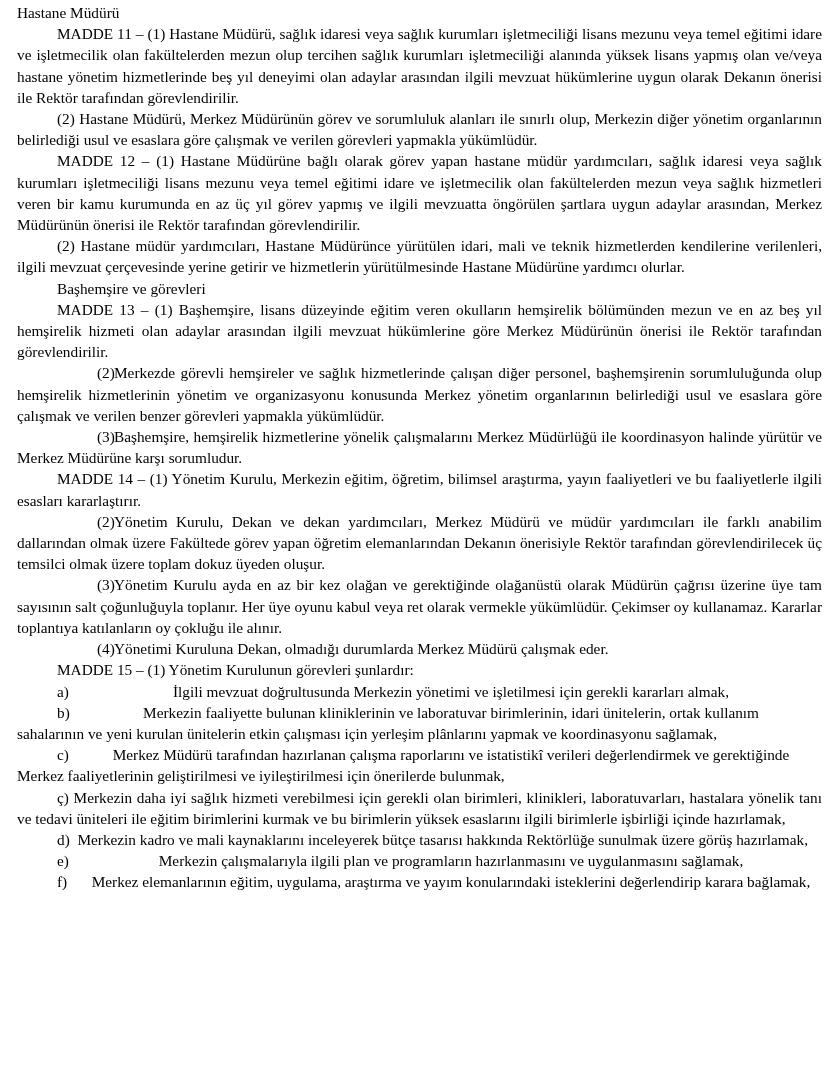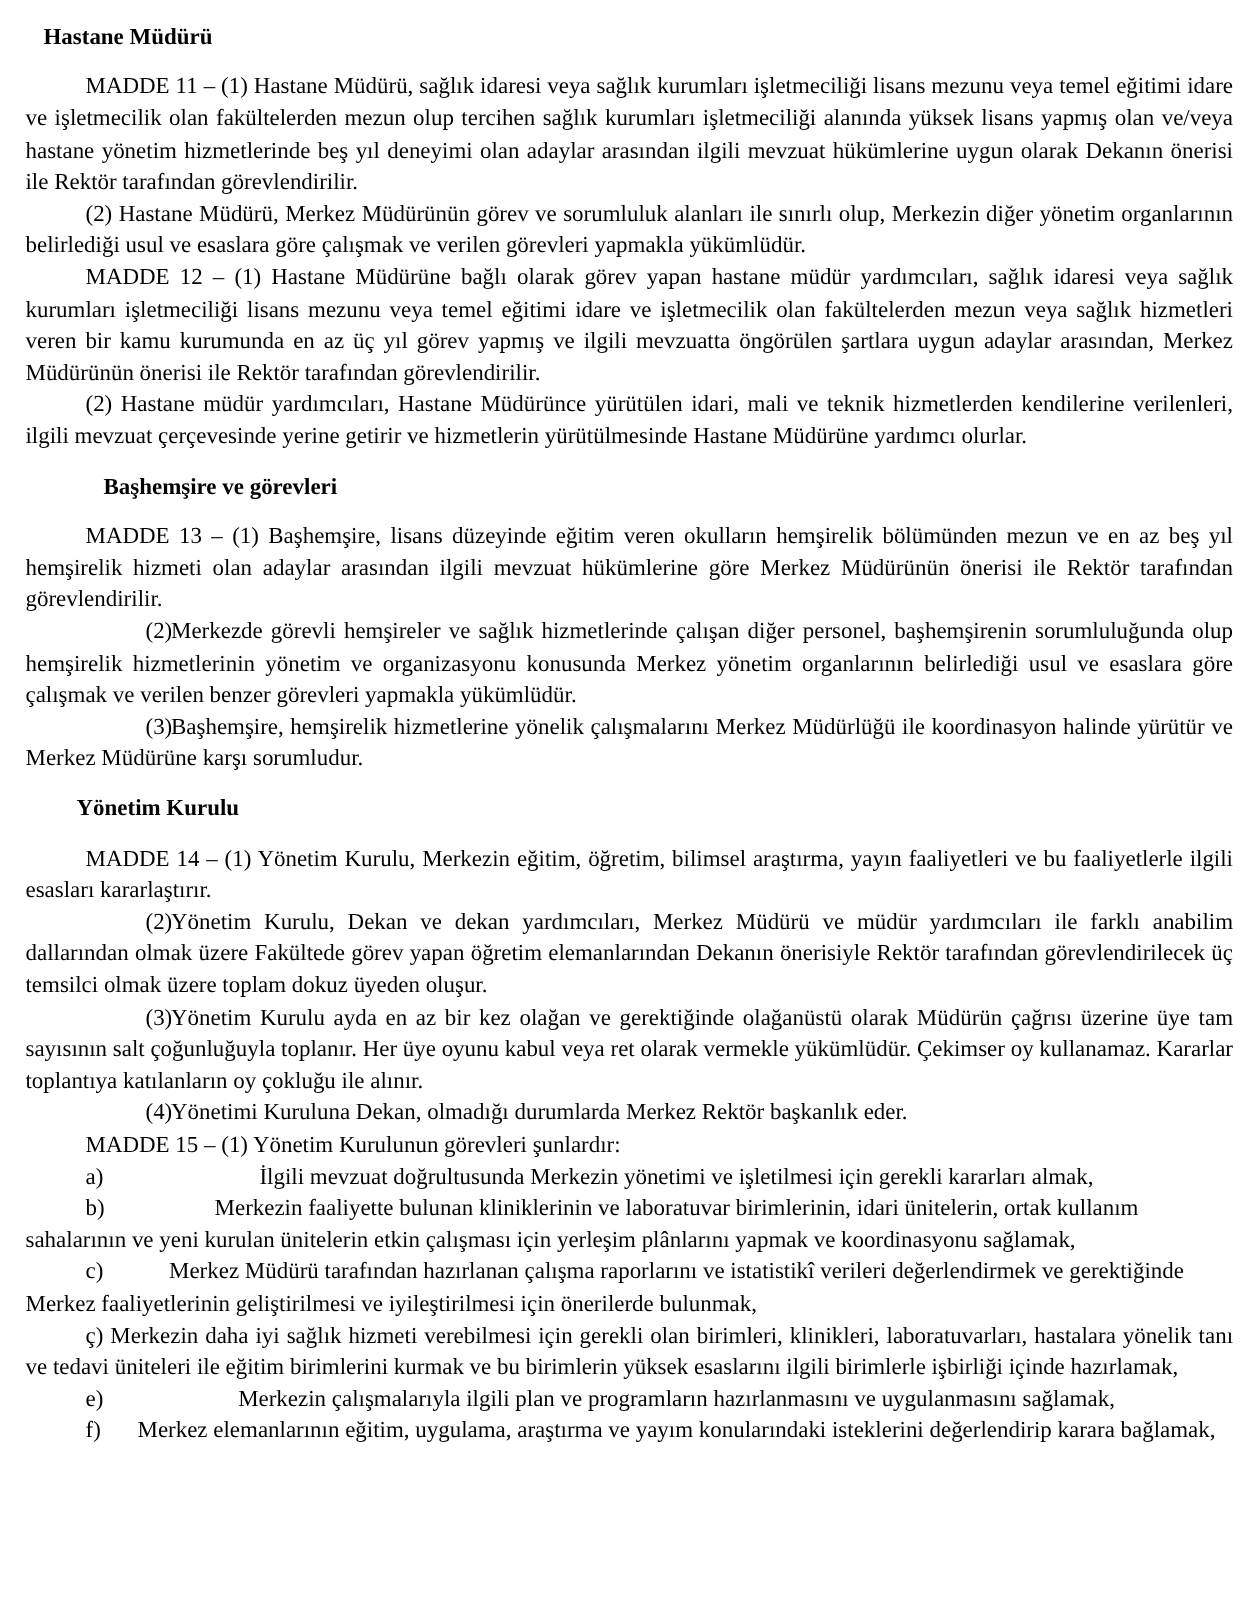--- a/index.html
+++ b/index.html
@@ -4,21 +4,21 @@
 <style>
   html, body { margin: 0; padding: 0; background: #ffffff; }
   body {
     width: 840px; height: 1076px; overflow: hidden;
     font-family: "Liberation Serif", "DejaVu Serif", serif;
     font-size: 15.3px; color: #000; line-height: 21.2px;
   }
   .page { position: relative; padding: 2px 18px 0 17px; }
   .p { margin: 0; text-align: justify; }
   .ind { text-indent: 40px; }
-  .h { margin: 12px; font-weight: bold; }
+  .h { margin: 0; }
   .h.ind-h { padding-left: 40px; }
   .h.ind-s { padding-left: 22px; }
   .num { display: inline-block; width: 57px; }
   .li { display: flex; margin: 0; padding-left: 40px; text-align: justify; }
   .li .lab { flex: 0 0 auto; width: 23px; }
   .li .txt { flex: 1; text-align: center; }
   .line-nojust { text-align: left; }
 </style>
 </head>
 <body>
@@ -30,25 +30,24 @@
   <p class="p ind">(2) Hastane Müdürü, Merkez Müdürünün görev ve sorumluluk alanları ile sınırlı olup, Merkezin diğer yönetim organlarının belirlediği usul ve esaslara göre çalışmak ve verilen görevleri yapmakla yükümlüdür.</p>
 
   <p class="p ind">MADDE 12 – (1) Hastane Müdürüne bağlı olarak görev yapan hastane müdür yardımcıları, sağlık idaresi veya sağlık kurumları işletmeciliği lisans mezunu veya temel eğitimi idare ve işletmecilik olan fakültelerden mezun veya sağlık hizmetleri veren bir kamu kurumunda en az üç yıl görev yapmış ve ilgili mevzuatta öngörülen şartlara uygun adaylar arasından, Merkez Müdürünün önerisi ile Rektör tarafından görevlendirilir.</p>
   <p class="p ind">(2) Hastane müdür yardımcıları, Hastane Müdürünce yürütülen idari, mali ve teknik hizmetlerden kendilerine verilenleri, ilgili mevzuat çerçevesinde yerine getirir ve hizmetlerin yürütülmesinde Hastane Müdürüne yardımcı olurlar.</p>
 
   <p class="h ind-h">Başhemşire ve görevleri</p>
   <p class="p ind">MADDE 13 – (1) Başhemşire, lisans düzeyinde eğitim veren okulların hemşirelik bölümünden mezun ve en az beş yıl hemşirelik hizmeti olan adaylar arasından ilgili mevzuat hükümlerine göre Merkez Müdürünün önerisi ile Rektör tarafından görevlendirilir.</p>
   <p class="p ind"><span class="num">(2)</span><span>Merkezde görevli hemşireler ve sağlık hizmetlerinde çalışan diğer personel, başhemşirenin sorumluluğunda olup hemşirelik hizmetlerinin yönetim ve organizasyonu konusunda Merkez yönetim organlarının belirlediği usul ve esaslara göre çalışmak ve verilen benzer görevleri yapmakla yükümlüdür.</span></p>
   <p class="p ind"><span class="num">(3)</span><span>Başhemşire, hemşirelik hizmetlerine yönelik çalışmalarını Merkez Müdürlüğü ile koordinasyon halinde yürütür ve Merkez Müdürüne karşı sorumludur.</span></p>
 
-  <p class="h ind-s">Yönetim Kurulu</p>
   <p class="p ind">MADDE 14 – (1) Yönetim Kurulu, Merkezin eğitim, öğretim, bilimsel araştırma, yayın faaliyetleri ve bu faaliyetlerle ilgili esasları kararlaştırır.</p>
   <p class="p ind"><span class="num">(2)</span><span>Yönetim Kurulu, Dekan ve dekan yardımcıları, Merkez Müdürü ve müdür yardımcıları ile farklı anabilim dallarından olmak üzere Fakültede görev yapan öğretim elemanlarından Dekanın önerisiyle Rektör tarafından görevlendirilecek üç temsilci olmak üzere toplam dokuz üyeden oluşur.</span></p>
   <p class="p ind"><span class="num">(3)</span><span>Yönetim Kurulu ayda en az bir kez olağan ve gerektiğinde olağanüstü olarak Müdürün çağrısı üzerine üye tam sayısının salt çoğunluğuyla toplanır. Her üye oyunu kabul veya ret olarak vermekle yükümlüdür. Çekimser oy kullanamaz. Kararlar toplantıya katılanların oy çokluğu ile alınır.</span></p>
-  <p class="p ind"><span class="num">(4)</span><span>Yönetimi Kuruluna Dekan, olmadığı durumlarda Merkez Rektör başkanlık eder.</span></p>
+  <p class="p ind"><span class="num">(4)</span><span>Yönetimi Kuruluna Dekan, olmadığı durumlarda Merkez Müdürü çalışmak eder.</span></p>
 
   <p class="p ind">MADDE 15 – (1) Yönetim Kurulunun görevleri şunlardır:</p>
 
   <div class="li">
     <span class="lab">a)</span>
     <span class="txt line-nojust">İlgili mevzuat doğrultusunda Merkezin yönetimi ve işletilmesi için gerekli kararları almak,</span>
   </div>
 
   <div class="li">
     <span class="lab">b)</span>
@@ -57,20 +56,21 @@
   <p class="p line-nojust">sahalarının ve yeni kurulan ünitelerin etkin çalışması için yerleşim plânlarını yapmak ve koordinasyonu sağlamak,</p>
 
   <div class="li">
     <span class="lab">c)</span>
     <span class="txt">Merkez Müdürü tarafından hazırlanan çalışma raporlarını ve istatistikî verileri değerlendirmek ve gerektiğinde</span>
   </div>
   <p class="p line-nojust">Merkez faaliyetlerinin geliştirilmesi ve iyileştirilmesi için önerilerde bulunmak,</p>
 
   <p class="p ind"><span>ç)</span> <span>Merkezin daha iyi sağlık hizmeti verebilmesi için gerekli olan birimleri, klinikleri, laboratuvarları, hastalara yönelik tanı ve tedavi üniteleri ile eğitim birimlerini kurmak ve bu birimlerin yüksek esaslarını ilgili birimlerle işbirliği içinde hazırlamak,</span></p>
 
+  <p class="p ind"><span>d)</span>&nbsp; <span>Merkezin kadro ve mali kaynaklarını inceleyerek bütçe tasarısı hakkında Rektörlüğe sunulmak üzere görüş hazırlamak,</span></p>
 
   <div class="li">
     <span class="lab">e)</span>
     <span class="txt line-nojust">Merkezin çalışmalarıyla ilgili plan ve programların hazırlanmasını ve uygulanmasını sağlamak,</span>
   </div>
 
   <div class="li">
     <span class="lab">f)</span>
     <span class="txt">Merkez elemanlarının eğitim, uygulama, araştırma ve yayım konularındaki isteklerini değerlendirip karara bağlamak,</span>
   </div>

